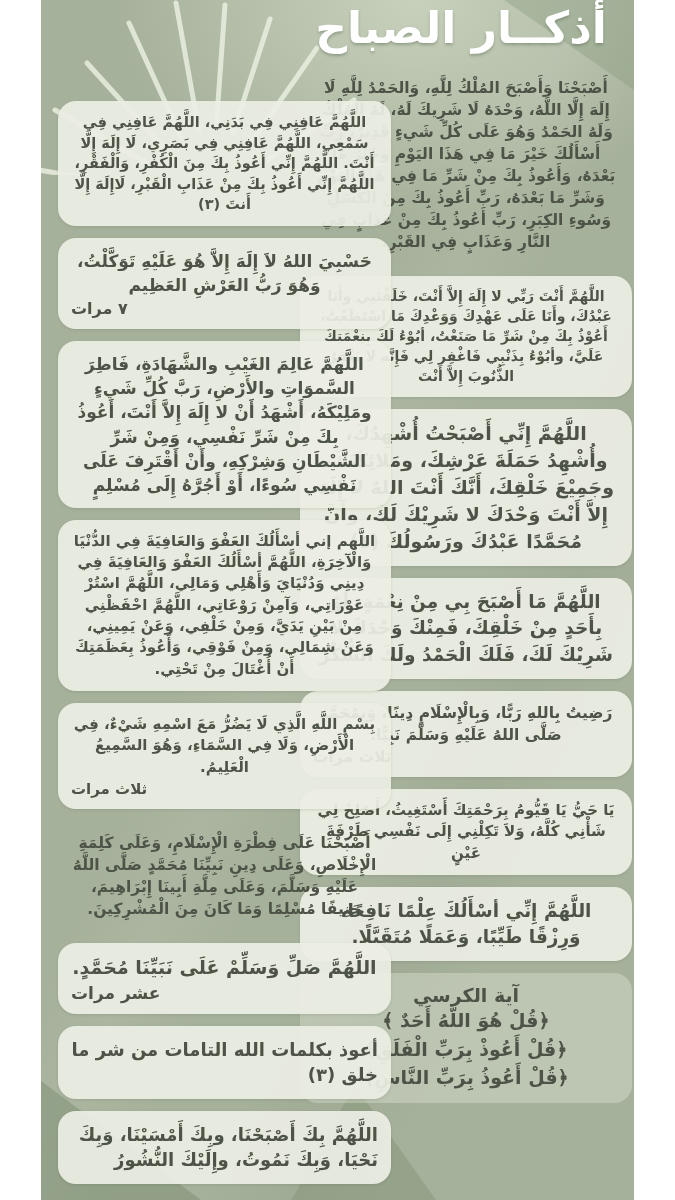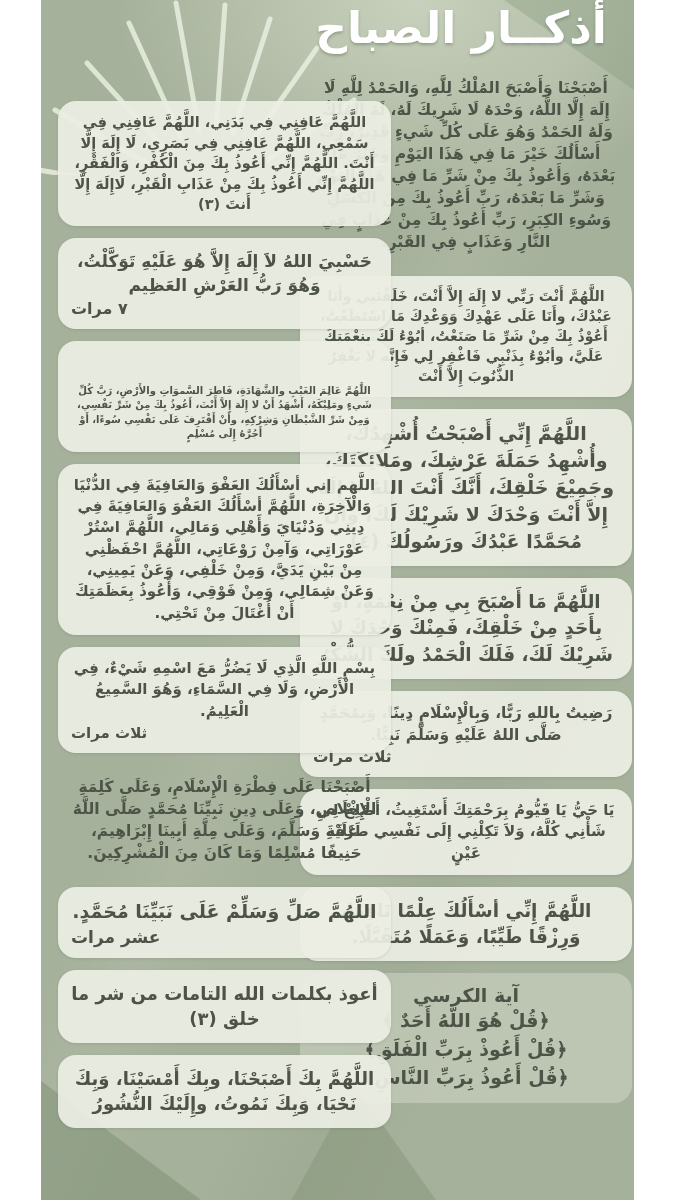--- a/index.html
+++ b/index.html
@@ -37,23 +37,23 @@
     box-shadow:0 1px 3px rgba(60,72,52,0.15);
   }
   .noback{background:transparent;box-shadow:none;}
   .faint{background:rgba(224,230,214,0.40);box-shadow:none;}
   .dua{
     color:#4d5347;text-align:center;font-weight:700;line-height:1.42;
   }
   .note{display:block;margin-top:2px;color:#4d5347;text-align:left;font-weight:700;}
   .ayat-heading{display:block;color:#4d5347;text-align:center;font-weight:700;}
   .ayat-line{display:block;color:#4d5347;text-align:center;font-weight:700;line-height:1.5;}
-  .fs135{font-size:10px;margin-top:32px;} .fs145{font-size:14.5px;} .fs15{font-size:15px;}
+  .fs135{font-size:17px;} .fs145{font-size:14.5px;} .fs15{font-size:15px;}
   .fs155{font-size:15.5px;} .fs16{font-size:16px;} .fs17{font-size:17px;}
-  .fs18{font-size:18px;} .fs185{font-size:18.5px;} .fs19{font-size:19px;}
+  .fs18{font-size:18px;text-align:right;} .fs185{font-size:18.5px;} .fs19{font-size:19px;}
   .fs195{font-size:14px;}
 </style>
 </head>
 <body>
 
 <div class="page">
 
   <div class="patch patch-bl"></div>
   <div class="patch patch-bm"></div>
   <div class="patch patch-tr"></div>

